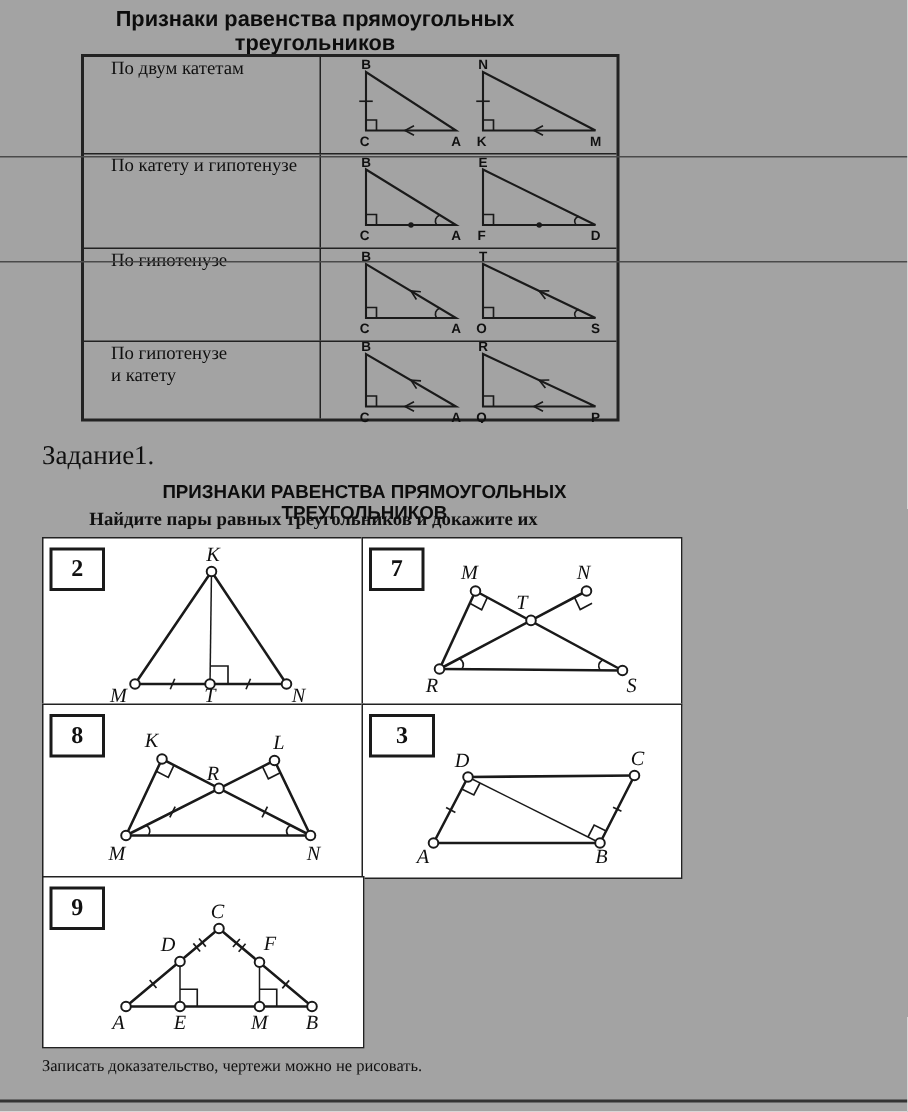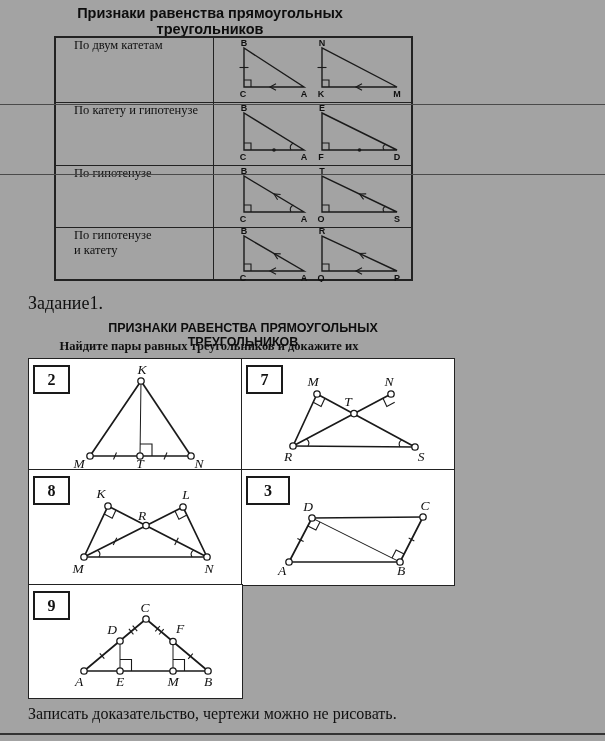--- a/index.html
+++ b/index.html
@@ -22,21 +22,21 @@
   .sec-title{position:absolute;left:63px;top:321px;width:360px;text-align:center;
              font-family:"Liberation Sans", sans-serif;font-weight:bold;font-size:12.5px;color:#0d0d0d;}
   .sec-sub{position:absolute;left:42px;top:339px;width:334px;text-align:center;
            font-weight:bold;font-size:12.5px;color:#101010;}
   .pbox{position:absolute;border:1.5px solid #222;box-sizing:border-box;background:#fff;}
   .pnum{position:absolute;left:4px;top:6px;width:33px;height:25px;border:2px solid #1a1a1a;
         display:flex;align-items:center;justify-content:center;
         font-weight:bold;font-size:16px;background:#fff;z-index:2;}
   .pnum-wide{width:40px;}
   .pbox svg{position:absolute;left:0;top:0;}
-  .footer-text{position:absolute;left:28px;top:705px;font-size:16px;color:#101010;}
+  .footer-text{position:absolute;left:28px;top:705px;font-size:11px;color:#101010;}
   
   .ln{stroke:#1a1a1a;stroke-width:1.7;fill:none;stroke-linecap:round;}
   .ln-thin{stroke:#1a1a1a;stroke-width:1;fill:none;}
   .mk{stroke:#1a1a1a;stroke-width:1.1;fill:none;}
   .vx{fill:#fff;stroke:#1a1a1a;stroke-width:1.3;}
   .vlbl{font-family:"Liberation Serif", serif;font-style:italic;font-size:13.5px;fill:#101010;text-anchor:middle;}
   .tlbl{font-family:"Liberation Sans", sans-serif;font-weight:700;font-size:9px;fill:#101010;text-anchor:middle;}
   .tln{stroke:#1a1a1a;stroke-width:1.4;fill:none;}
 </style>
 </head>

